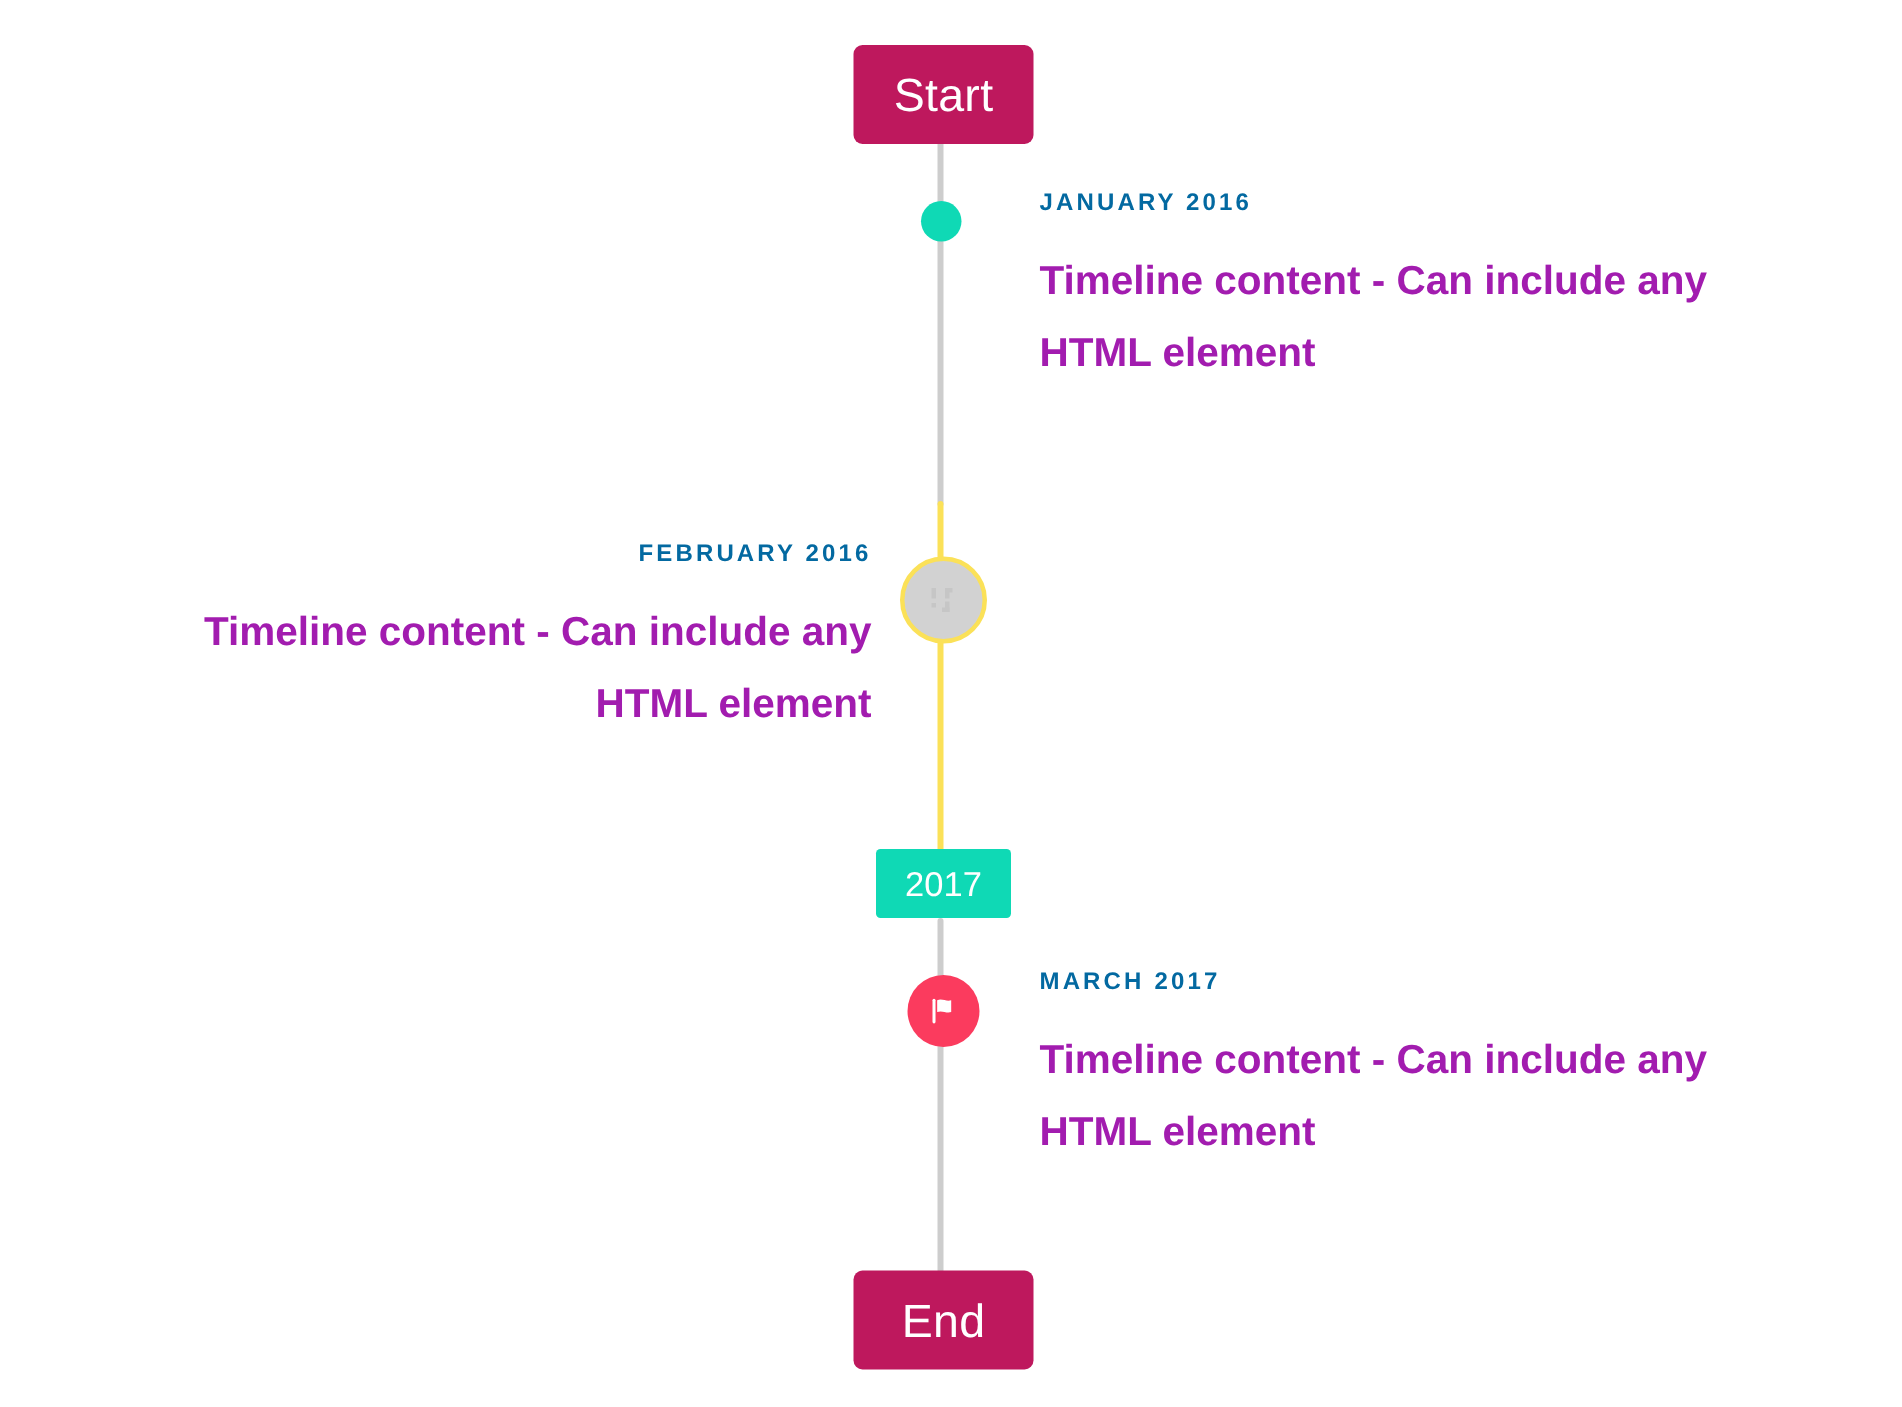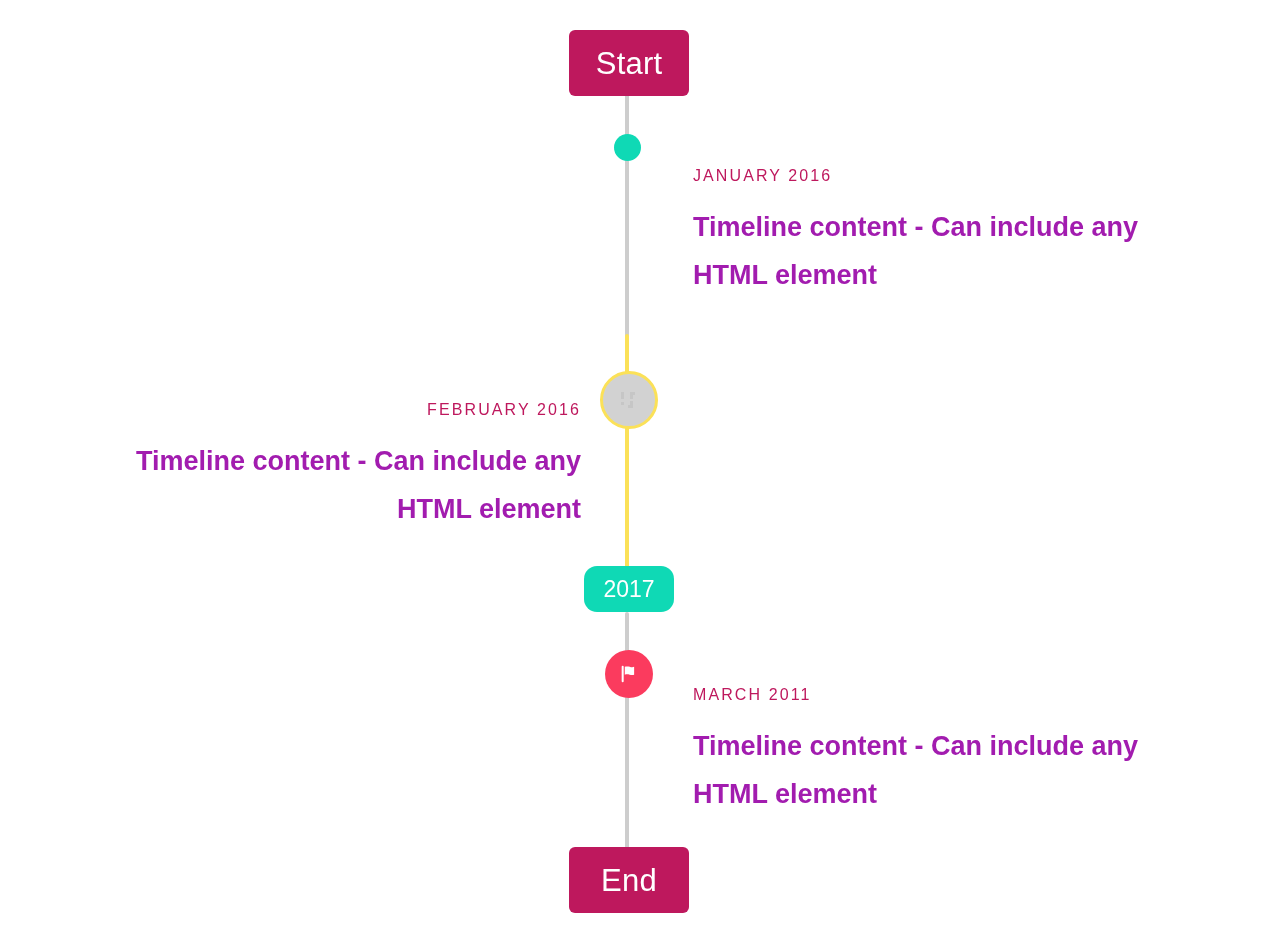--- a/index.html
+++ b/index.html
@@ -52,21 +52,21 @@
   .cap-end   { top: 847px; }
 
   
   .year-badge {
     position: absolute;
     left: 584px;
     top: 566px;
     width: 90px;
     height: 46px;
     background: #0fd9b5;
-    border-radius: 13px;
+    border-radius: 3px;
     display: flex;
     align-items: center;
     justify-content: center;
     color: #ffffff;
     font-size: 23px;
     font-weight: 400;
     line-height: 1;
     z-index: 5;
   }
 
@@ -78,27 +78,26 @@
   .event-jan { top: 126px; }
   .event-feb { top: 360px; }
   .event-mar { top: 645px; }
 
   .event-body { position: absolute; width: 525px; }
   .event-body.right { left: 693px; text-align: left; }
   .event-body.left  { left: 56px;  text-align: right; }
 
   .event-date {
     font-size: 16px;
-    font-weight: 400;
+    font-weight: 700;
     letter-spacing: 2.1px;
-    color: #be185d;
+    color: #0369a1;
     line-height: 1.2;
     margin-bottom: 18px;
     white-space: nowrap;
-    margin-top: 40px;
   }
 
   .event-text {
     font-size: 27px;
     font-weight: 700;
     color: #a21caf;
     line-height: 1.78;
   }
 
   
@@ -196,20 +195,20 @@
   <div class="year-badge">2017</div>
 
   <div class="event event-mar">
     <div class="marker marker-flag">
       <svg class="flag-glyph" width="22" height="22" viewBox="0 0 24 24" aria-hidden="true">
         <rect x="4" y="3" width="2.2" height="18" rx="1.1" fill="#ffffff"></rect>
         <path d="M7.4 4.2c3.6-1.6 6.6 1.2 10.2 0v8.6c-3.6 1.2-6.6-1.6-10.2 0V4.2z" fill="#ffffff"></path>
       </svg>
     </div>
     <div class="event-body right">
-      <div class="event-date">MARCH 2011</div>
+      <div class="event-date">MARCH 2017</div>
       <div class="event-text">Timeline content - Can include any HTML element</div>
     </div>
   </div>
 
   <div class="cap-badge cap-end">End</div>
 
 </div>
 
 </body></html>

